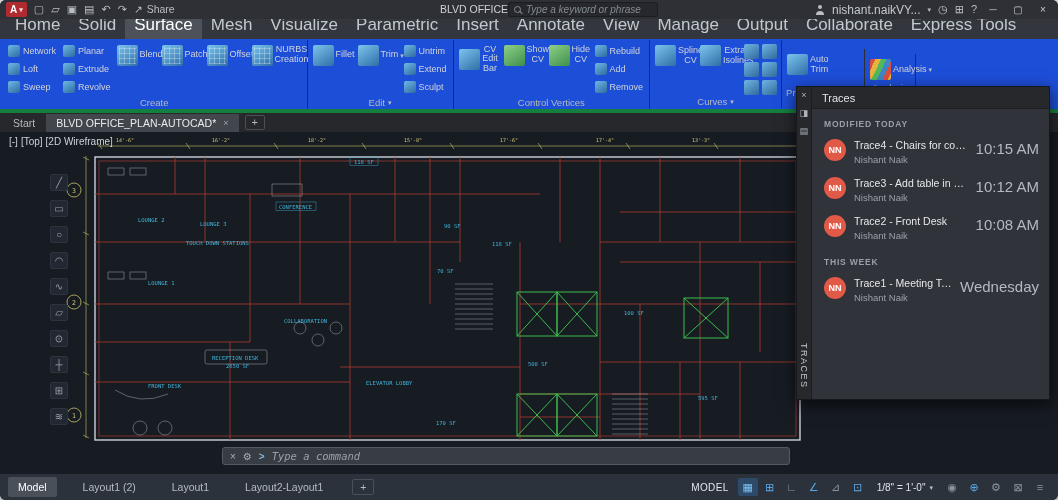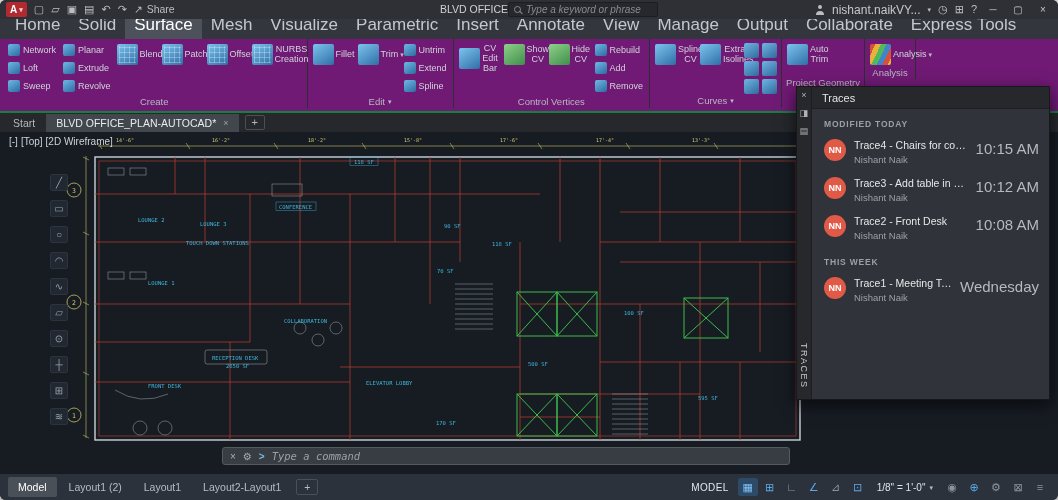--- a/index.html
+++ b/index.html
@@ -24,21 +24,21 @@
   .uname{font-size:12px;color:#c3c8ce;cursor:pointer}
   .tbi.sm{font-size:7px}
   .winbtn{width:18px;text-align:center;font-size:10px;color:#c3c8ce;cursor:pointer}
 
   
   .rtabs{height:20px;background:#33363c;display:flex;align-items:flex-end;padding-left:6px;font-size:17px;color:#c3c8ce}
   .rtab{padding:3px 9px 4px;cursor:pointer;white-space:nowrap}
   .rtab.active{background:#4d525a;color:#fff;border-radius:2px 2px 0 0}
 
   
-  .ribbon{height:74px;background:#701a75;display:flex;align-items:flex-start;padding:0 2px;border-bottom:2px solid #15803d;overflow:hidden}
+  .ribbon{height:74px;background:#1d4ed8;display:flex;align-items:center;padding:0 2px;border-bottom:4px solid #15803d;overflow:hidden}
   .panel{display:flex;flex-direction:column;border-right:1px solid #2c2e33;padding:2px 4px 0}
   .pbody{flex:1;display:flex;align-items:flex-start;gap:3px}
   .plabel{height:13px;font-size:9.5px;color:#b6bac0;display:flex;align-items:center;justify-content:center;gap:3px;cursor:pointer;white-space:nowrap}
   .small-col{display:grid;grid-template-rows:repeat(3,18px);grid-auto-flow:column;column-gap:3px;align-items:center}
   .sbtn{display:flex;align-items:center;gap:3px;font-size:9px;color:#d0d4d9;padding:0 2px;border-radius:2px;cursor:pointer;white-space:nowrap}
   .sicon{width:12px;height:12px;border-radius:2px;background:linear-gradient(145deg,#6fb9e6,#2d6aa0);flex:none}
   .bbtn{width:42px;display:flex;flex-direction:row;align-items:center;gap:2px;padding:3px 1px 1px;border-radius:2px;font-size:9px;color:#d0d4d9;text-align:center;line-height:1.1;cursor:pointer}
   .bbtn.wide{width:52px}
   .bbtn.active{background:#44556b;box-shadow:inset 0 0 0 1px #5e96cf}
   .bicon{width:21px;height:21px;border-radius:2px;background:linear-gradient(145deg,#7cc4ee,#2f6ea6);position:relative;flex:none}
@@ -80,21 +80,21 @@
   .phead{height:22px;background:#26282c;display:flex;align-items:center;padding:0 10px;font-size:11px;color:#e2e5e8;border-bottom:1px solid #1d1f23;flex:none}
   .psec{font-size:8.5px;letter-spacing:.8px;color:#9aa0a7;padding:10px 12px 4px;font-weight:bold}
   .pitem{display:flex;align-items:flex-start;gap:8px;padding:6px 10px 6px 12px;cursor:pointer}
   .avatar{width:22px;height:22px;border-radius:50%;background:#e05a47;color:#fff;font-size:9px;font-weight:bold;display:grid;place-items:center;flex:none}
   .pinfo{flex:1;min-width:0;display:flex;flex-direction:column}
   .ptitle{font-size:10.5px;color:#e6e8ea;white-space:nowrap;overflow:hidden;text-overflow:ellipsis}
   .pauthor{font-size:9.5px;color:#9aa0a7;margin-top:3px}
   .ptime{font-size:15px;color:#b4bac0;margin-left:auto;flex:none;padding-top:1px;white-space:nowrap}
 
   
-  .statusbar{height:26px;background:#2b323c;display:flex;align-items:center;padding:0 8px;gap:2px;font-size:10.5px;color:#b7bcc2}
+  .statusbar{height:26px;background:#2b323c;display:flex;align-items:center;padding:0 8px;gap:16px;font-size:10.5px;color:#b7bcc2}
   .ltab{padding:4px 10px;cursor:pointer;white-space:nowrap}
   .ltab.active{background:#4a5058;color:#fff;border-radius:2px}
   .plus-tab{padding:1px 7px;border:1px solid #4a5058;border-radius:2px;cursor:pointer;margin-left:3px}
   .sright{margin-left:auto;display:flex;align-items:center;gap:2px}
   .stext{color:#e2e6ea;font-size:10px;padding:0 7px;letter-spacing:.4px}
   .stg{width:20px;height:18px;display:grid;place-items:center;border-radius:2px;font-size:11px;color:#8d939b;cursor:pointer}
   .stg.on{color:#59a7e8}
   .stg.boxed{background:#2d4a68;color:#7fc0f2}
   .sscale{display:flex;align-items:center;gap:4px;color:#dfe3e7;font-size:10px;padding:0 7px;cursor:pointer;white-space:nowrap}
 </style>
@@ -222,21 +222,21 @@
           <div class="sbtn">
               <span class="sicon"></span>
               <span>Untrim</span>
             </div>
           <div class="sbtn">
               <span class="sicon"></span>
               <span>Extend</span>
             </div>
           <div class="sbtn">
               <span class="sicon"></span>
-              <span>Spline</span>
+              <span>Sculpt</span>
             </div>
         </div>
       </div>
       <div class="plabel">
           <span>Edit</span>
           <span class="caret-i">▾</span>
         </div>
     </div>
 
     <div class="panel">

